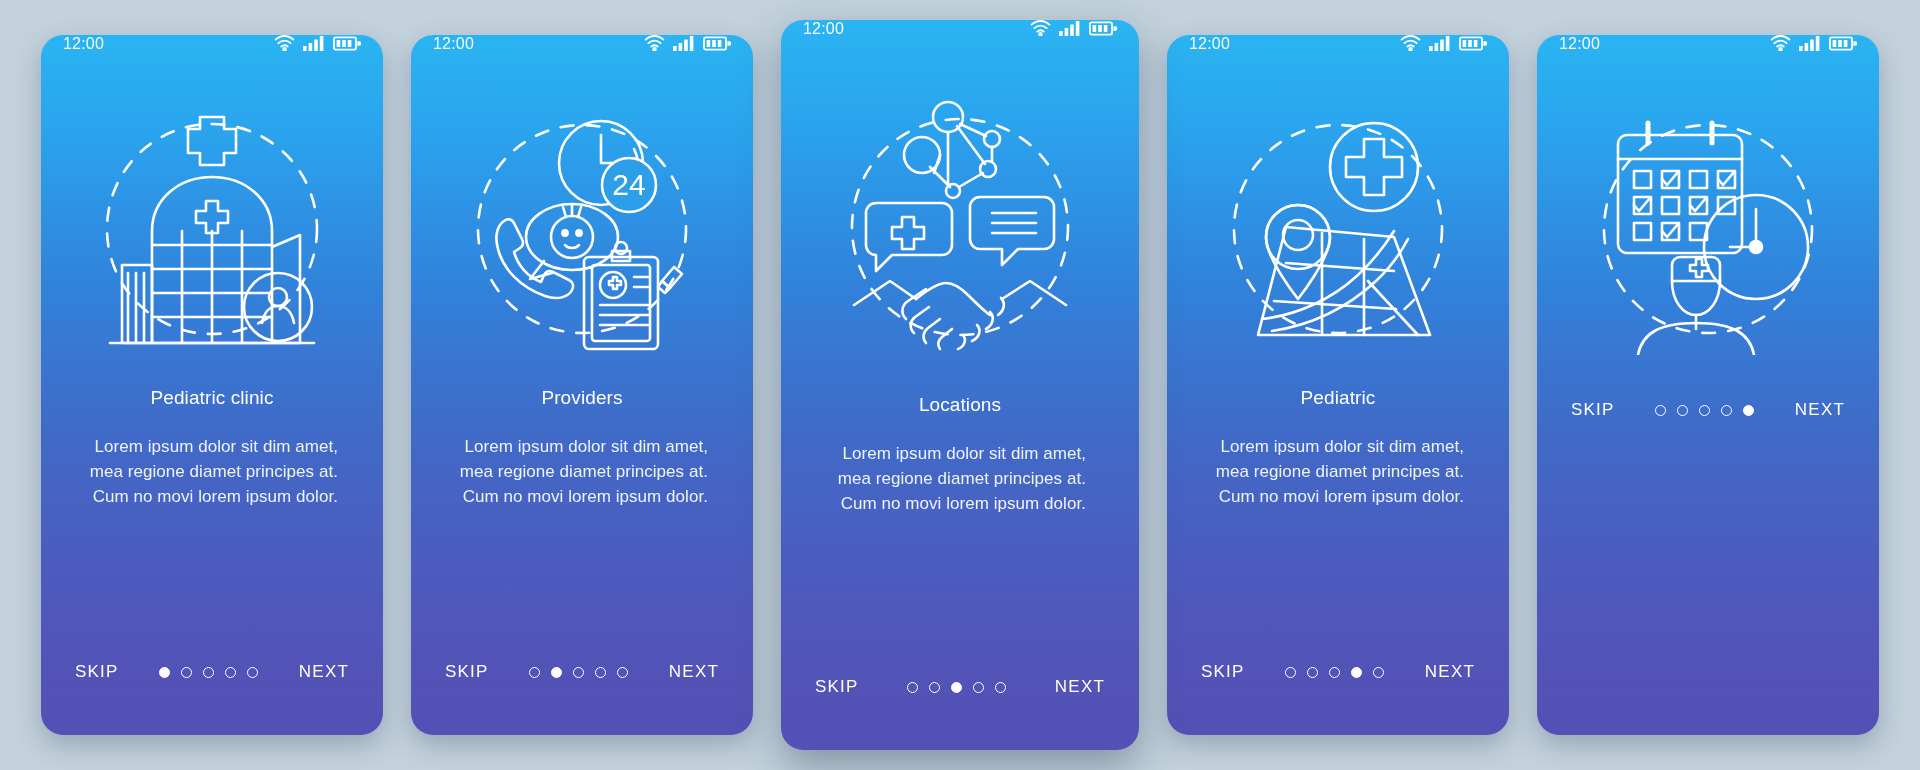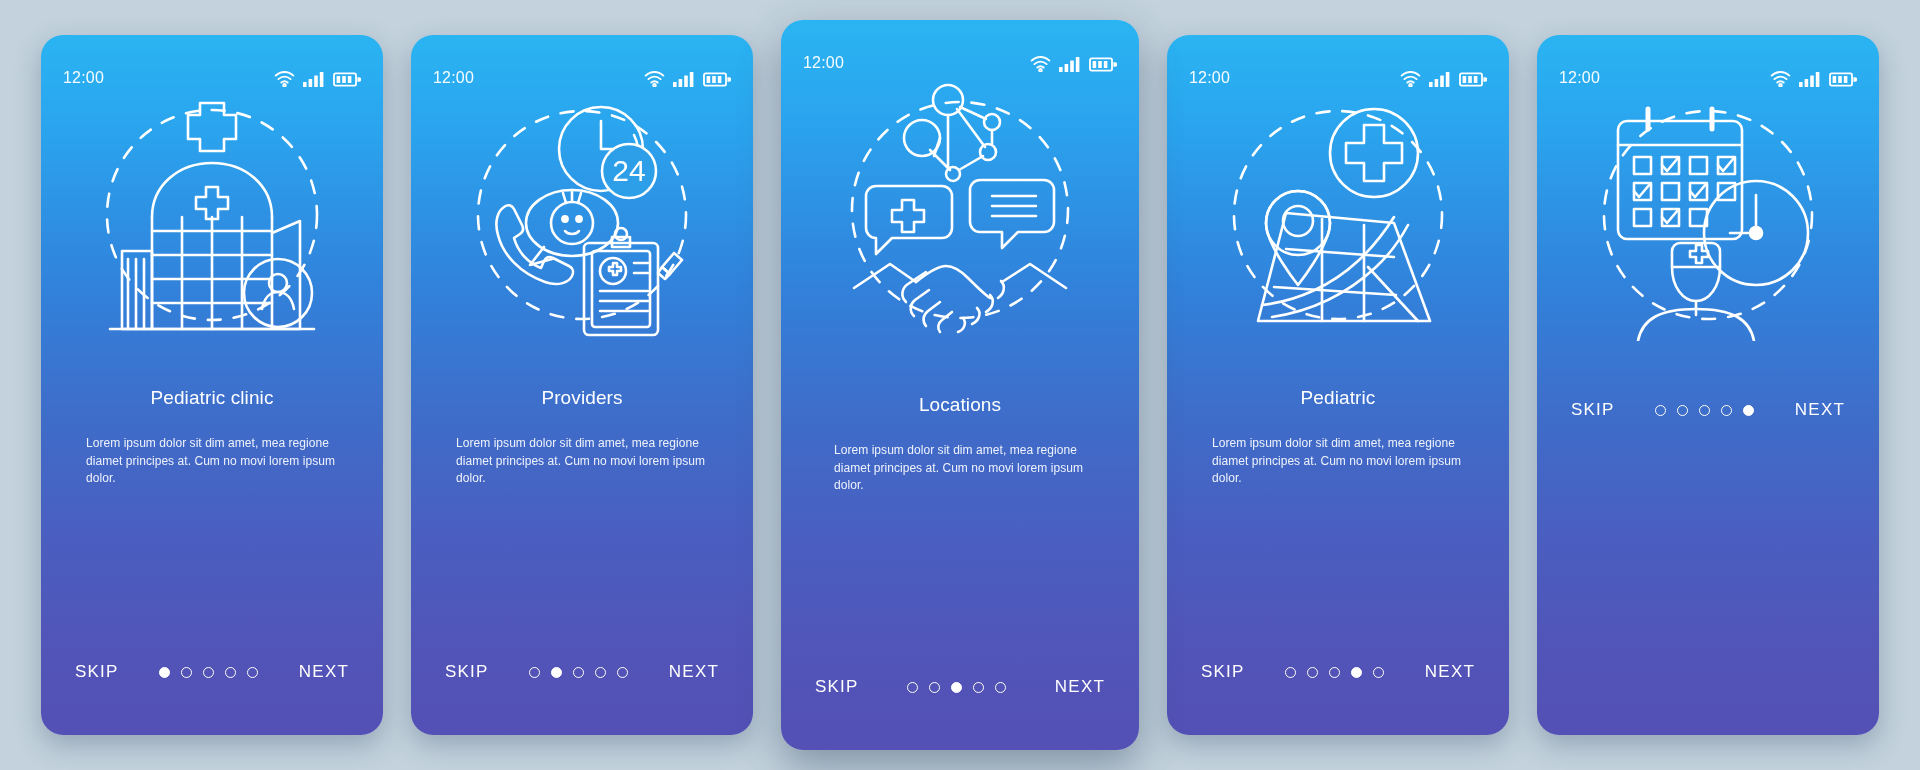--- a/index.html
+++ b/index.html
@@ -48,21 +48,21 @@
     height: 730px;
     box-shadow: 0 16px 40px rgba(50,70,100,.45);
     z-index: 5;
   }
 
   
   .statusbar {
     height: 52px;
     flex: 0 0 auto;
     display: flex;
-    align-items: flex-end;
+    align-items: flex-start;
     justify-content: space-between;
     padding: 0 22px;
   }
   .status-time {
     font-size: 16px;
     letter-spacing: .2px;
     color: #ffffff;
     opacity: .97;
   }
   .status-icons {
@@ -70,21 +70,21 @@
     align-items: flex-end;
     gap: 8px;
   }
   .ico { display: block; }
 
   
   .art-wrap {
     flex: 0 0 auto;
     height: 282px;
     display: flex;
-    align-items: flex-start;
+    align-items: center;
     justify-content: center;
     padding-top: 4px;
   }
   .featured .art-wrap { height: 300px; }
   .art { display: block; }
 
   
   .copy {
     flex: 1 1 auto;
     display: flex;
@@ -97,23 +97,23 @@
     font-weight: 400;
     line-height: 1.18;
     text-align: center;
     color: #fff;
     margin-top: 18px;
     letter-spacing: .1px;
   }
   .featured .title { margin-top: 22px; }
   .desc {
     margin-top: 26px;
-    font-size: 12px;
+    font-size: 17px;
     line-height: 1.46;
-    text-align: left;
+    text-align: right;
     color: #eef3fb;
     max-width: 252px;
     letter-spacing: .05px;
   }
   .cta {
     margin-top: 24px;
     background: #ffffff;
     color: #4e4bb2;
     border: none;
     border-radius: 24px;

